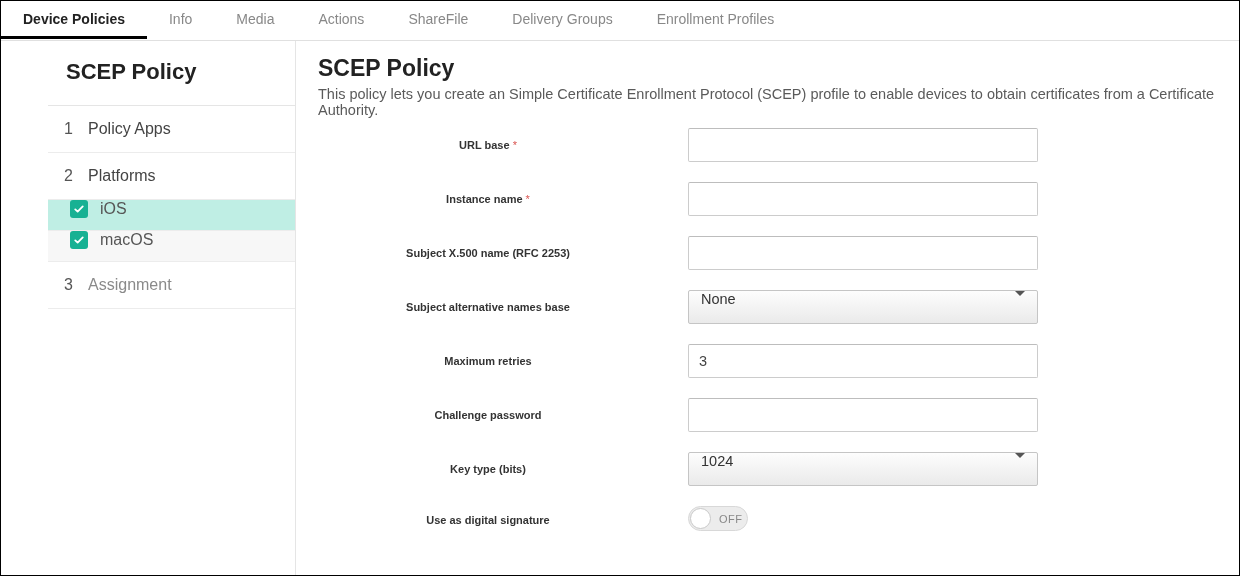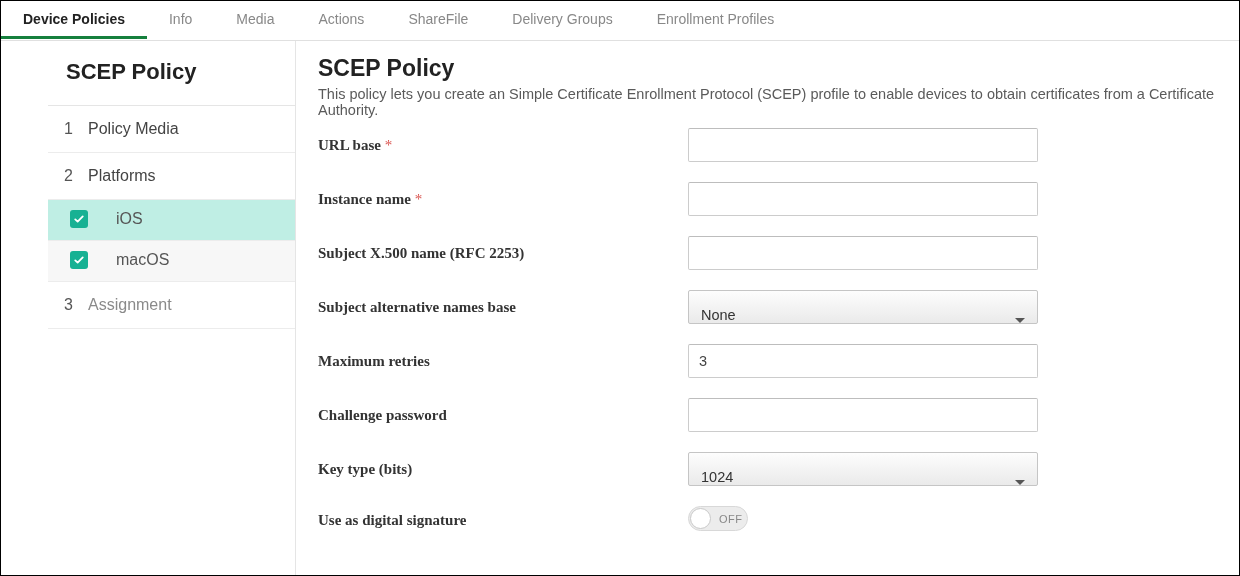--- a/index.html
+++ b/index.html
@@ -27,21 +27,21 @@
   .tab {
     padding: 10px 22px 9px;
     font-size: 14px;
     color: #888;
     cursor: pointer;
     white-space: nowrap;
   }
   .tab.active {
     color: #222;
     font-weight: 700;
-    border-bottom: 3px solid #15803d;
+    border-bottom: 3px solid #000000;
   }
 
   
   .body {
     display: flex;
     height: calc(100% - 40px);
     margin-left: 47px;
   }
 
   .sidebar {
@@ -69,22 +69,22 @@
     font-size: 16px;
     color: #444;
     border-bottom: 1px solid #ececec;
     cursor: pointer;
   }
   .step .num { color: #555; width: 14px; }
   .step-muted { color: #8a8a8a; }
   .substep {
     display: flex;
     align-items: center;
-    gap: 28px;
-    padding: 10px 16px 12px 22px;
+    gap: 12px;
+    padding: 0 16px 12px 22px;
     font-size: 16px;
     color: #555;
     border-bottom: 1px solid #ececec;
     cursor: pointer;
     background: #f7f7f7;
     text-align: right;
   }
   .substep.active {
     background: #bfeee4;
   }
@@ -117,26 +117,25 @@
     margin-bottom: 10px;
   }
 
   .form-row {
     display: flex;
     align-items: center;
     margin-bottom: 20px;
   }
   .form-label {
     width: 370px;
-    text-align: left;
-    font-size: 15px;
+    text-align: center;
+    font-size: 11px;
     font-weight: 600;
     color: #333;
     padding-right: 30px;
-    font-family: Liberation Serif, serif;
   }
   .req { color: #d9534f; font-weight: 400; }
   .form-field { width: 350px; }
 
   input.text {
     width: 100%;
     height: 34px;
     border: 1px solid #ccc;
     border-top-color: #bdbdbd;
     border-radius: 2px;
@@ -145,21 +144,21 @@
     color: #444;
     background: #fff;
   }
   .select {
     width: 100%;
     height: 34px;
     border: 1px solid #c5c5c5;
     border-radius: 2px;
     background: linear-gradient(#fdfdfd, #eaeaea);
     display: flex;
-    align-items: flex-end;
+    align-items: flex-start;
     justify-content: space-between;
     padding: 0 12px;
     font-size: 14.5px;
     color: #333;
     cursor: pointer;
   }
   .caret {
     width: 0; height: 0;
     border-left: 5px solid transparent;
     border-right: 5px solid transparent;
@@ -210,21 +209,21 @@
 
   <div class="body">
 
     <div class="sidebar">
       <div class="sidebar-header">
         <h2>SCEP Policy</h2>
       </div>
 
       <div class="step">
         <span class="num">1</span>
-        <span>Policy Media</span>
+        <span>Policy Apps</span>
       </div>
 
       <div class="step">
         <span class="num">2</span>
         <span>Platforms</span>
       </div>
 
       <div class="substep active">
         <span class="check">
           <svg viewBox="0 0 16 16">

